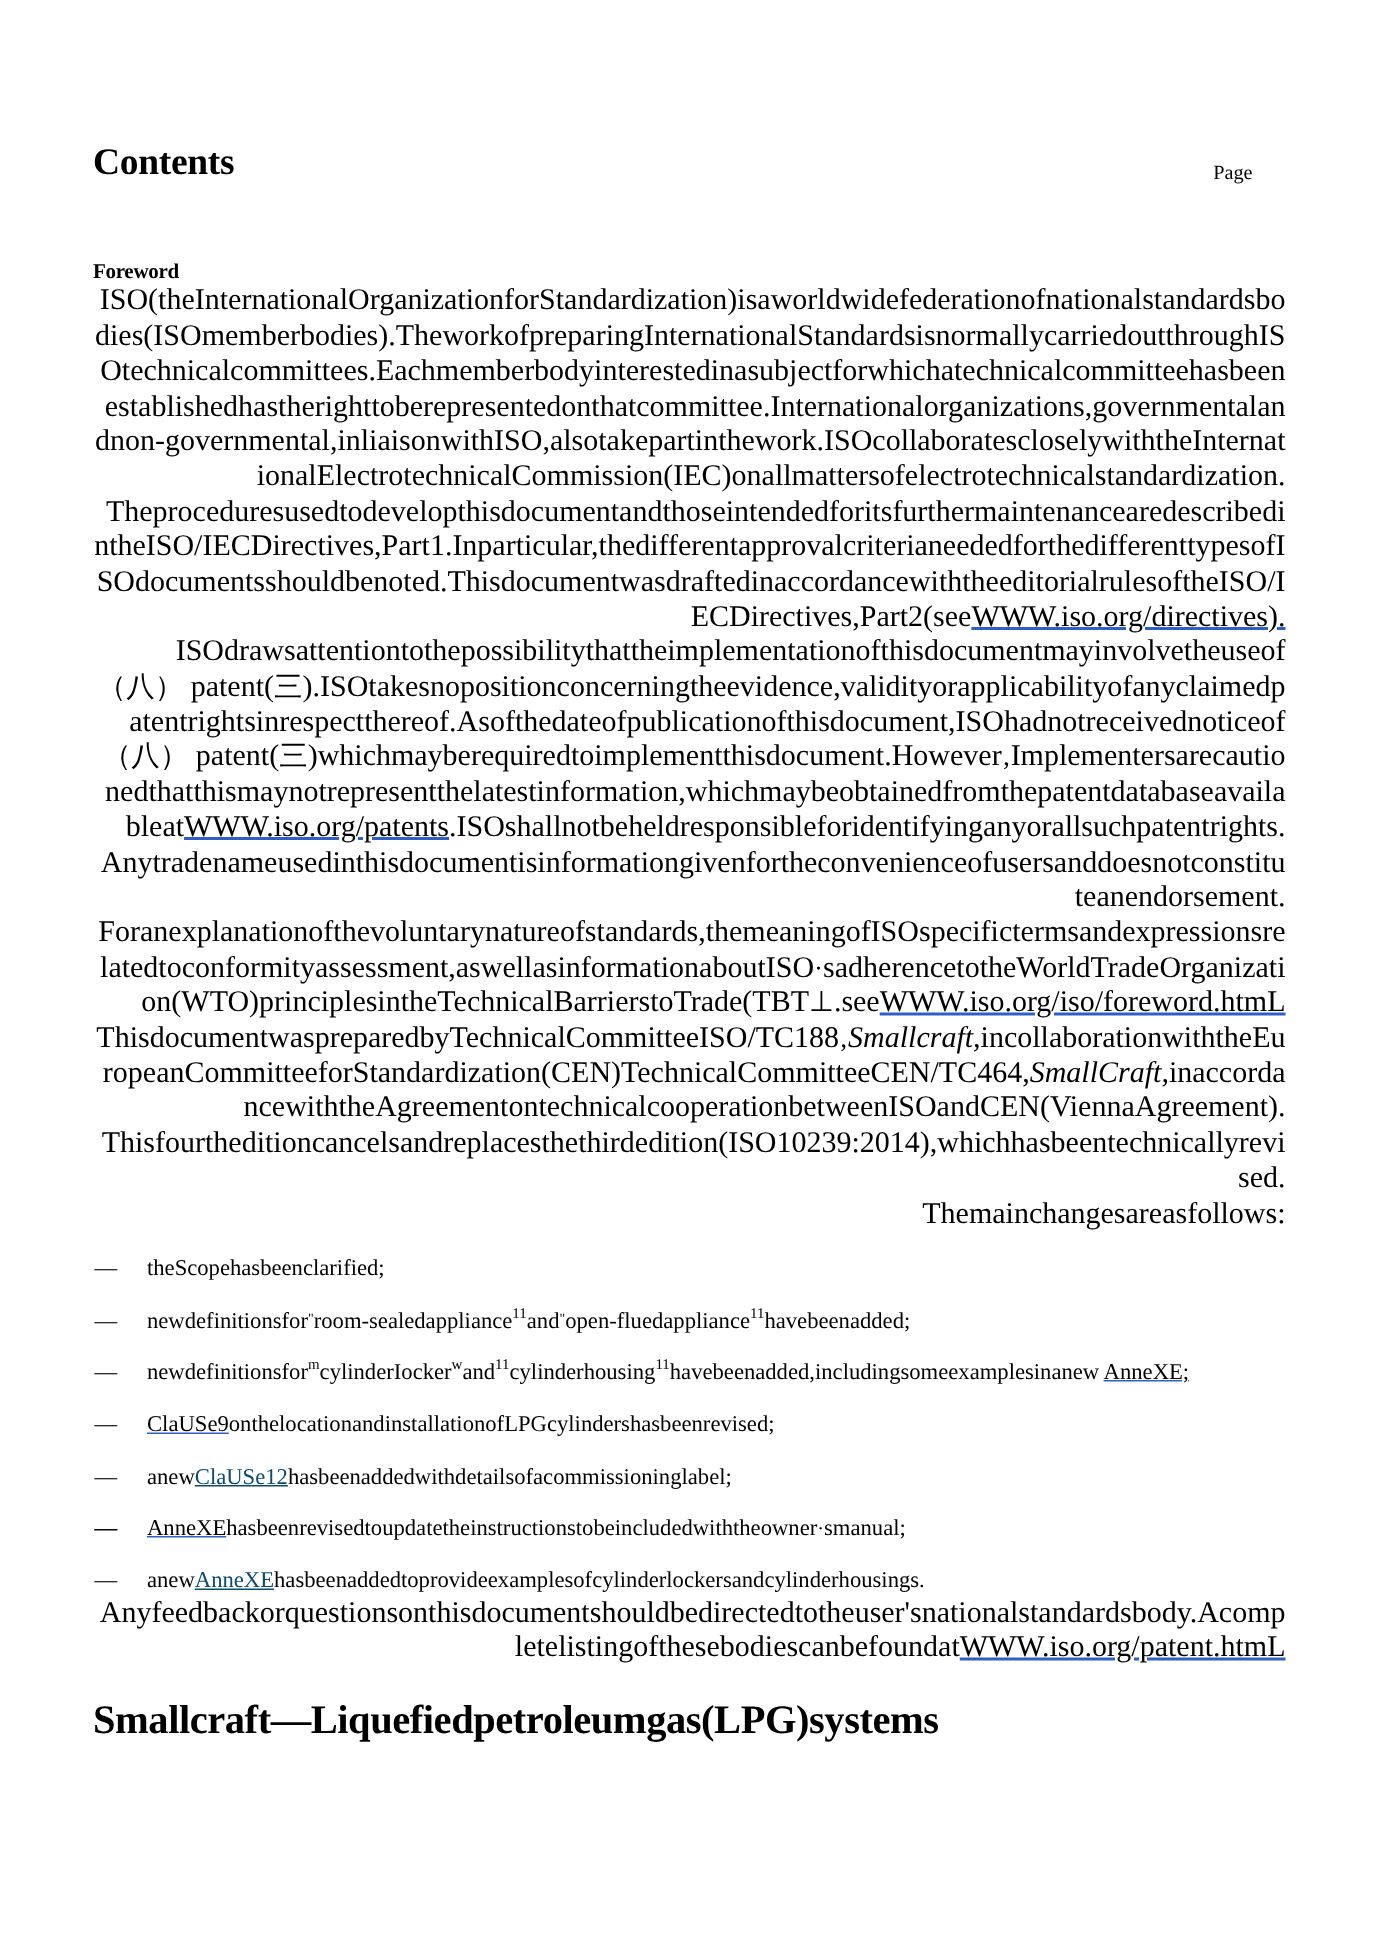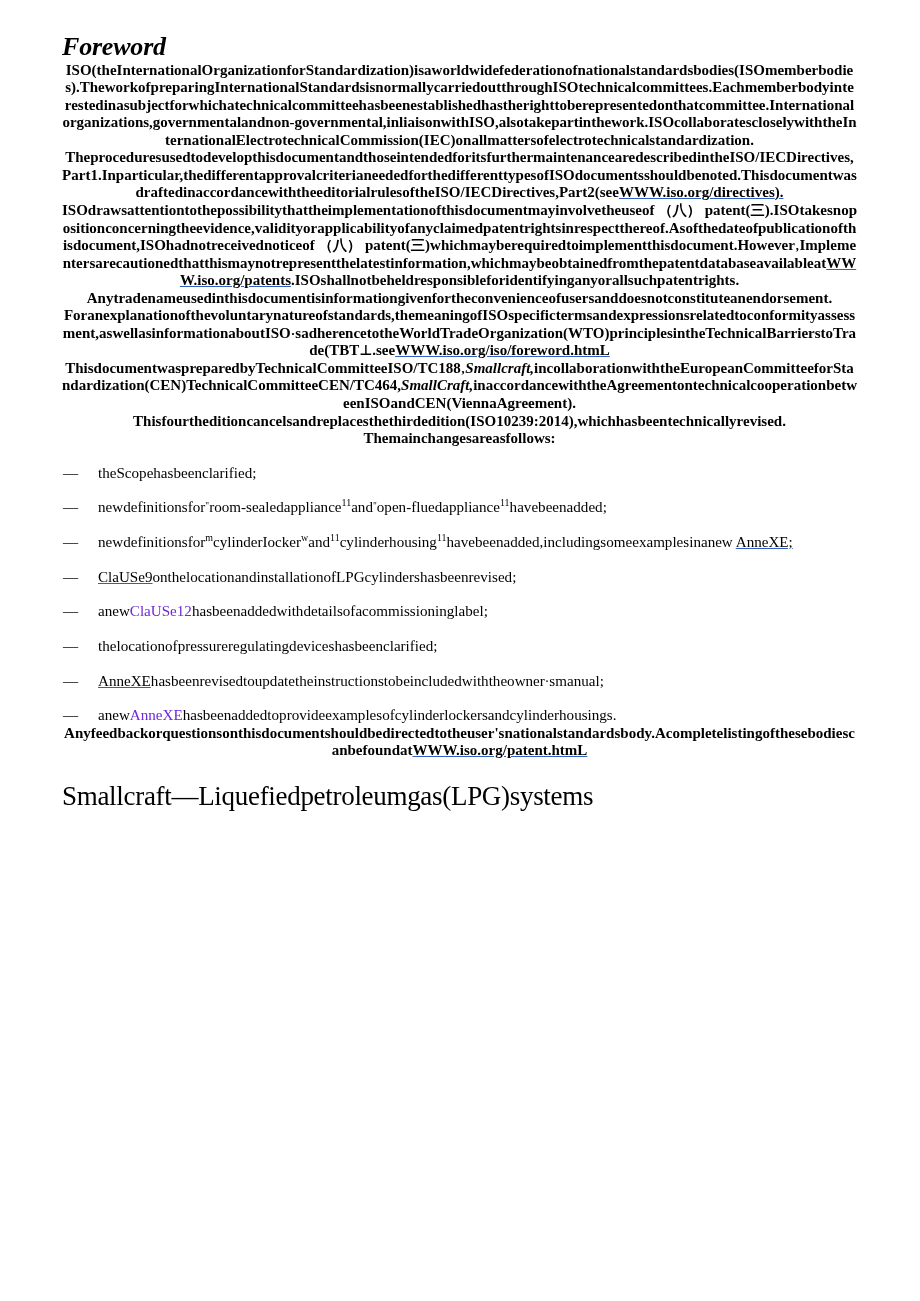--- a/index.html
+++ b/index.html
@@ -45,48 +45,47 @@
     position: absolute;
     right: 22px;
     top: 12px;
     font-size: 13.5px;
     font-weight: normal;
   }
 
   
   .foreword-title {
     margin-top: 33px;
-    font-size: 26px;
+    font-size: 14px;
     font-weight: bold;
     letter-spacing: -0.2px;
     line-height: 1.1;
-    font-style: italic;
   }
 
   
   p.body {
-    font-size: 15px;
+    font-size: 20px;
     line-height: 1.17;
     margin: 0;
-    text-align: center;
+    text-align: right;
     word-break: break-all;
     overflow-wrap: anywhere;
     hyphens: none;
-    font-weight: bold;
   }
   .gap-lg { margin-top: 22px; }
   .gap-md { margin-top: 17px; }
 
   a.link, .link {
     color: #000000;
     text-decoration: underline;
     text-decoration-color: #2f5fc4;
   }
   .ul-black {
-    color: #6d28d9;
+    color: #0c4a6e;
+    text-decoration: underline;
   }
   .ital { font-style: italic; }
   sup.mark {
     font-size: 0.66em;
     vertical-align: super;
     line-height: 0;
   }
   .tiny-q {
     font-size: 0.62em;
     vertical-align: 0.35em;
@@ -117,31 +116,35 @@
   ul.dash-list > li .dash {
     position: absolute;
     left: 1px;
     top: 0;
   }
 
   
   .doc-title {
     margin-top: 21px;
     font-size: 27px;
-    font-weight: normal;
+    font-weight: bold;
     letter-spacing: -0.3px;
     line-height: 1.15;
   }
 </style>
 </head>
 <body>
 
 <div class="page">
   <div class="content">
 
+    <div class="header-row">
+      <div class="contents-title">Contents</div>
+      <div class="page-label">Page</div>
+    </div>
 
     <div class="foreword-title">Foreword</div>
 
     <p class="body gap-lg"><span>ISO(theInternationalOrganizationforStandardization)isaworldwidefederationofnationalstandardsbodies(ISOmemberbodies).TheworkofpreparingInternationalStandardsisnormallycarriedoutthroughISOtechnicalcommittees.Eachmemberbodyinterestedinasubjectforwhichatechnicalcommitteehasbeenestablishedhastherighttoberepresentedonthatcommittee.Internationalorganizations,governmentalandnon-governmental,inliaisonwithISO,alsotakepartinthework.ISOcollaboratescloselywiththeInternationalElectrotechnicalCommission(IEC)onallmattersofelectrotechnicalstandardization.</span></p>
 
     <p class="body gap-md"><span>TheproceduresusedtodevelopthisdocumentandthoseintendedforitsfurthermaintenancearedescribedintheISO/IECDirectives,Part1.Inparticular,thedifferentapprovalcriterianeededforthedifferenttypesofISOdocumentsshouldbenoted.ThisdocumentwasdraftedinaccordancewiththeeditorialrulesoftheISO/IECDirectives,Part2(see</span><a class="link" href="#">WWW.iso.org/directives</a><span class="link">).</span></p>
 
     <p class="body gap-md"><span>ISOdrawsattentiontothepossibilitythattheimplementationofthisdocumentmayinvolvetheuseof</span> <span class="cjk">（八）</span> <span>patent(</span><span class="cjk">三</span><span>).ISOtakesnopositionconcerningtheevidence,validityorapplicabilityofanyclaimedpatentrightsinrespectthereof.Asofthedateofpublicationofthisdocument,ISOhadnotreceivednoticeof</span> <span class="cjk">（八）</span> <span>patent(</span><span class="cjk">三</span><span>)whichmayberequiredtoimplementthisdocument.However</span><span class="mid-dot">‚</span><span>Implementersarecautionedthatthismaynotrepresentthelatestinformation,whichmaybeobtainedfromthepatentdatabaseavailableat</span><a class="link" href="#">WWW.iso.org/patents</a><span>.ISOshallnotbeheldresponsibleforidentifyinganyorallsuchpatentrights.</span></p>
 
     <p class="body gap-md"><span>Anytradenameusedinthisdocumentisinformationgivenfortheconvenienceofusersanddoesnotconstituteanendorsement.</span></p>
@@ -159,21 +162,21 @@
       <li><span class="dash">—</span><span>theScopehasbeenclarified;</span></li>
 
       <li><span class="dash">—</span><span>newdefinitionsfor</span><span class="tiny-q">"</span><span>room-sealedappliance</span><sup class="mark">11</sup><span>and</span><span class="tiny-q">"</span><span>open-fluedappliance</span><sup class="mark">11</sup><span>havebeenadded;</span></li>
 
       <li><span class="dash">—</span><span>newdefinitionsfor</span><sup class="mark">m</sup><span>cylinderIocker</span><sup class="mark">w</sup><span>and</span><sup class="mark">11</sup><span>cylinderhousing</span><sup class="mark">11</sup><span>havebeenadded,includingsomeexamplesinanew</span> <a class="link" href="#">AnneXE;</a></li>
 
       <li><span class="dash">—</span><a class="link" href="#">ClaUSe9</a><span>onthelocationandinstallationofLPGcylindershasbeenrevised;</span></li>
 
       <li><span class="dash">—</span><span>anew</span><span class="ul-black">ClaUSe12</span><span>hasbeenaddedwithdetailsofacommissioninglabel;</span></li>
 
-      <li><span class="dash">—</span><span>thelocationofpressureregulatingdeviceshasbeenclarified;</span></li>
+      <li><span class="dash">—</span></li>
 
       <li><span class="dash">—</span><a class="link" href="#">AnneXE</a><span>hasbeenrevisedtoupdatetheinstructionstobeincludedwiththeowner</span><span class="mid-dot">·</span><span>smanual;</span></li>
 
       <li><span class="dash">—</span><span>anew</span><span class="ul-black">AnneXE</span><span>hasbeenaddedtoprovideexamplesofcylinderlockersandcylinderhousings.</span></li>
 
     </ul>
 
     <p class="body gap-md"><span>Anyfeedbackorquestionsonthisdocumentshouldbedirectedtotheuser'snationalstandardsbody.Acompletelistingofthesebodiescanbefoundat</span><a class="link" href="#">WWW.iso.org/patent.htmL</a></p>
 
     <div class="doc-title">Smallcraft—Liquefiedpetroleumgas(LPG)systems</div>

